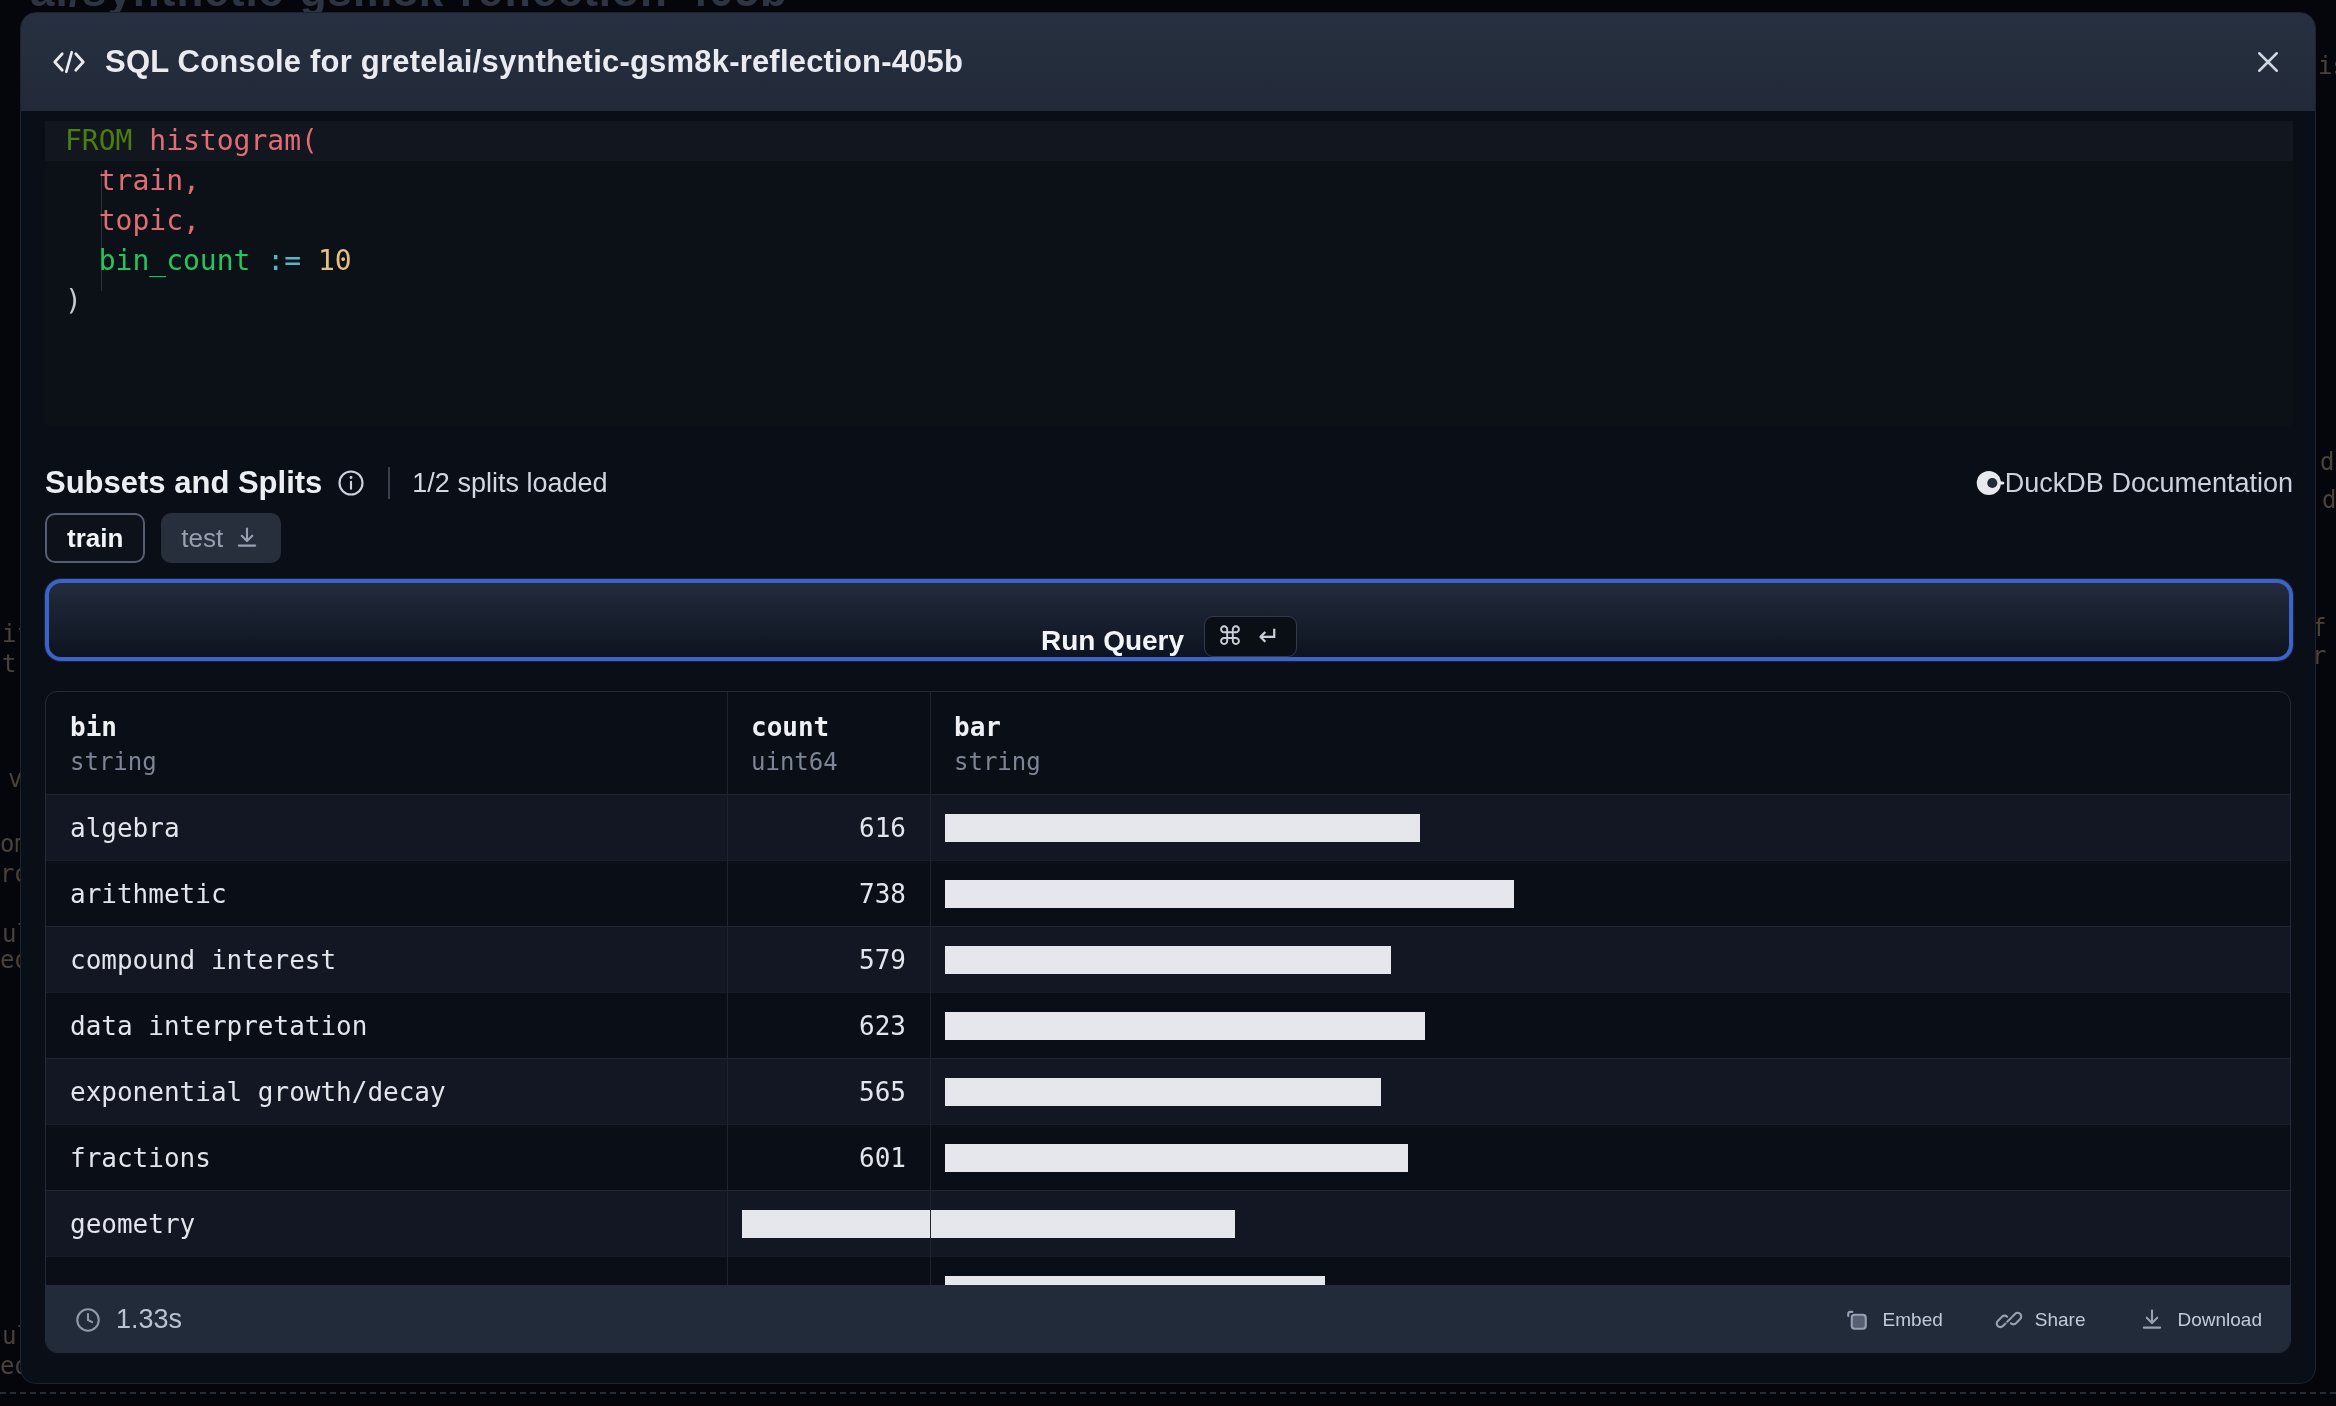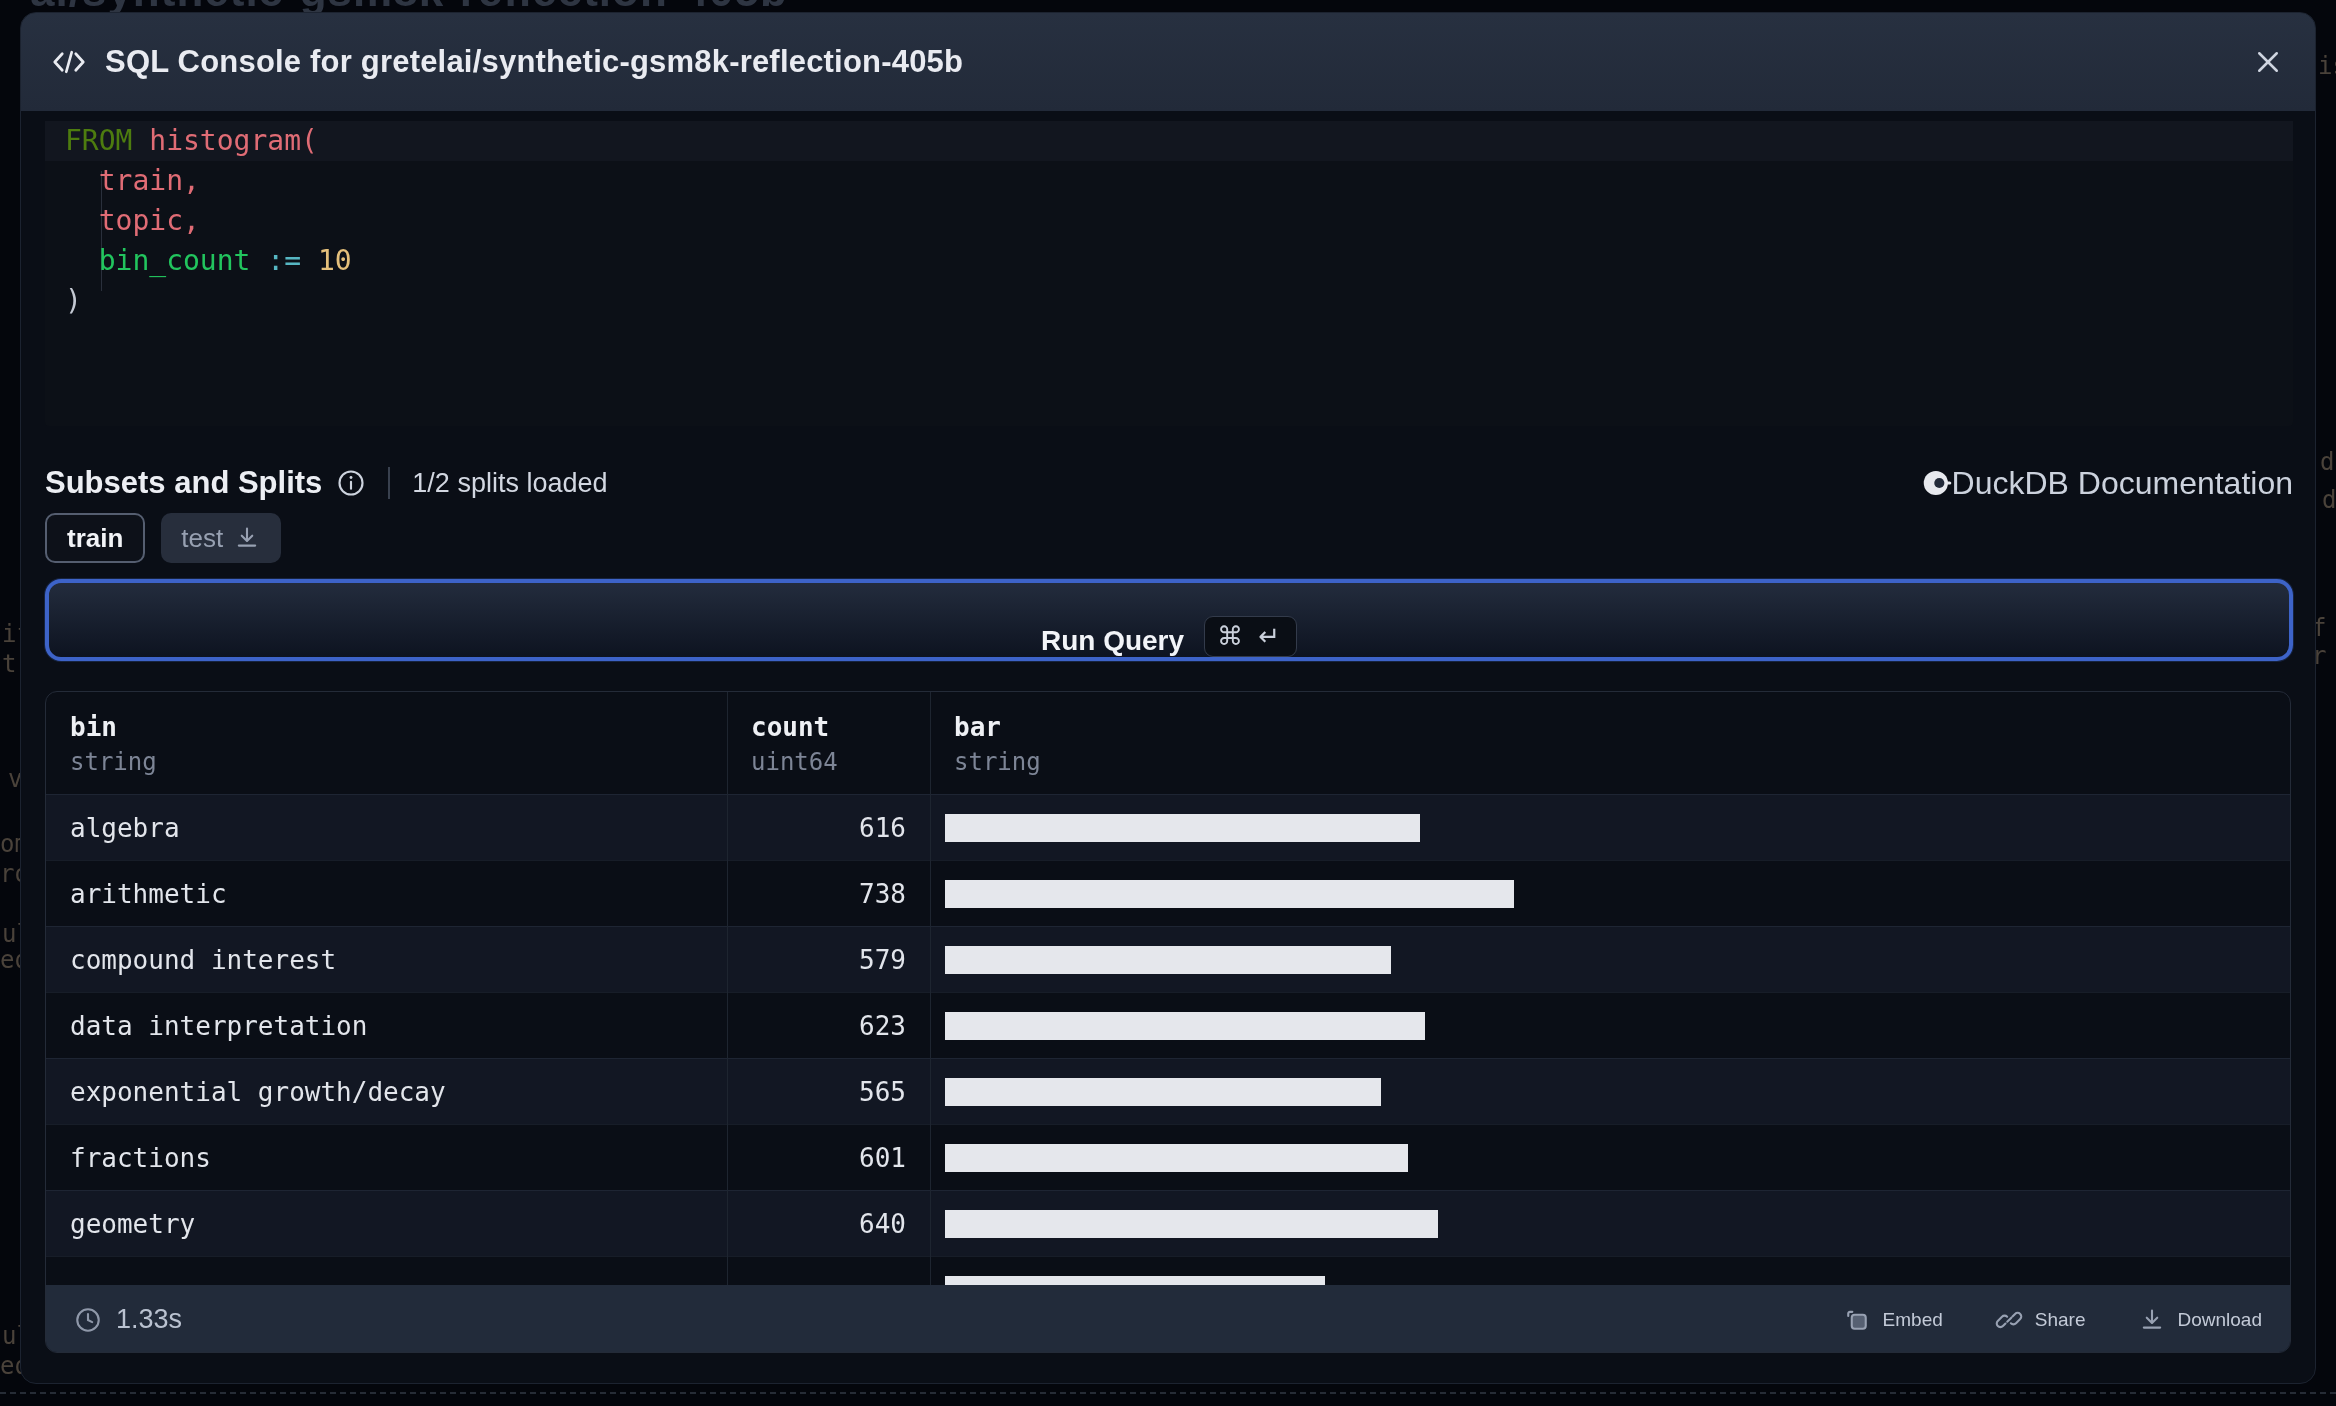--- a/index.html
+++ b/index.html
@@ -25,21 +25,21 @@
           border-radius:4px;font-family:"DejaVu Sans Mono",monospace;font-size:28px;line-height:40px;}
   .editor .line{position:relative;height:40px;white-space:pre;padding-left:20px;}
   .editor .line.active{background:#12161f;}
   .indent-guide{position:absolute;left:56px;top:50px;width:1px;height:120px;background:#2a303c;}
   
   .splits-row{position:absolute;left:24px;top:448px;width:2248px;height:44px;display:flex;align-items:center;}
   .splits-heading{font-size:31px;font-weight:bold;color:#eceef3;}
   .info-ico{margin-left:14px;display:flex;align-items:center;cursor:pointer;}
   .vsep{width:2px;height:32px;background:#39414f;margin:0 22px;}
   .splits-status{font-size:27px;color:#d2d7e1;}
-  .doc-link{margin-left:auto;display:flex;align-items:center;gap:0;font-size:32px;color:#ccd2dd;cursor:pointer;}
+  .doc-link{margin-left:auto;display:flex;align-items:center;gap:0;font-size:27px;color:#ccd2dd;cursor:pointer;}
   
   .chips{position:absolute;left:24px;top:500px;display:flex;gap:16px;}
   .chip{height:50px;display:flex;align-items:center;gap:10px;padding:0 20px;border-radius:10px;
         box-sizing:border-box;font-size:26px;cursor:pointer;}
   .chip.active{border:2px solid #555e70;color:#f2f4f7;font-weight:bold;background:#0d1119;}
   .chip.inactive{background:#272e3c;color:#97a0b1;}
   
   .run-btn{position:absolute;left:24px;top:566px;width:2248px;height:82px;box-sizing:border-box;
            border:4px solid #3d63c8;border-radius:16px;display:flex;align-items:flex-end;justify-content:center;
            gap:20px;background:linear-gradient(180deg,#232c3d 0%,#0d1320 100%);cursor:pointer;
@@ -218,21 +218,20 @@
           </div>
           <div class="trow dark">
             <div class="cell cell-bin" style="width: 681px;">fractions</div>
             <div class="cell cell-count" style="width: 203px;">601</div>
             <div class="cell cell-bar" style="flex: 1 1 0%;">
               <div class="bar" style="width: 463px;"></div>
             </div>
           </div>
           <div class="trow light">
             <div class="cell cell-bin" style="width: 681px;">geometry</div>
-            <div class="cell cell-count" style="width: 203px;">640</div>
             <div class="cell cell-bar" style="flex: 1 1 0%;">
               <div class="bar" style="width: 493px;"></div>
             </div>
           </div>
           <div class="trow dark clipped">
             <div class="cell cell-bin" style="width: 681px;"></div>
             <div class="cell cell-count" style="width: 203px;"></div>
             <div class="cell cell-bar" style="flex: 1 1 0%;">
               <div class="bar" style="width: 380px; margin-top: 38px;"></div>
             </div>

